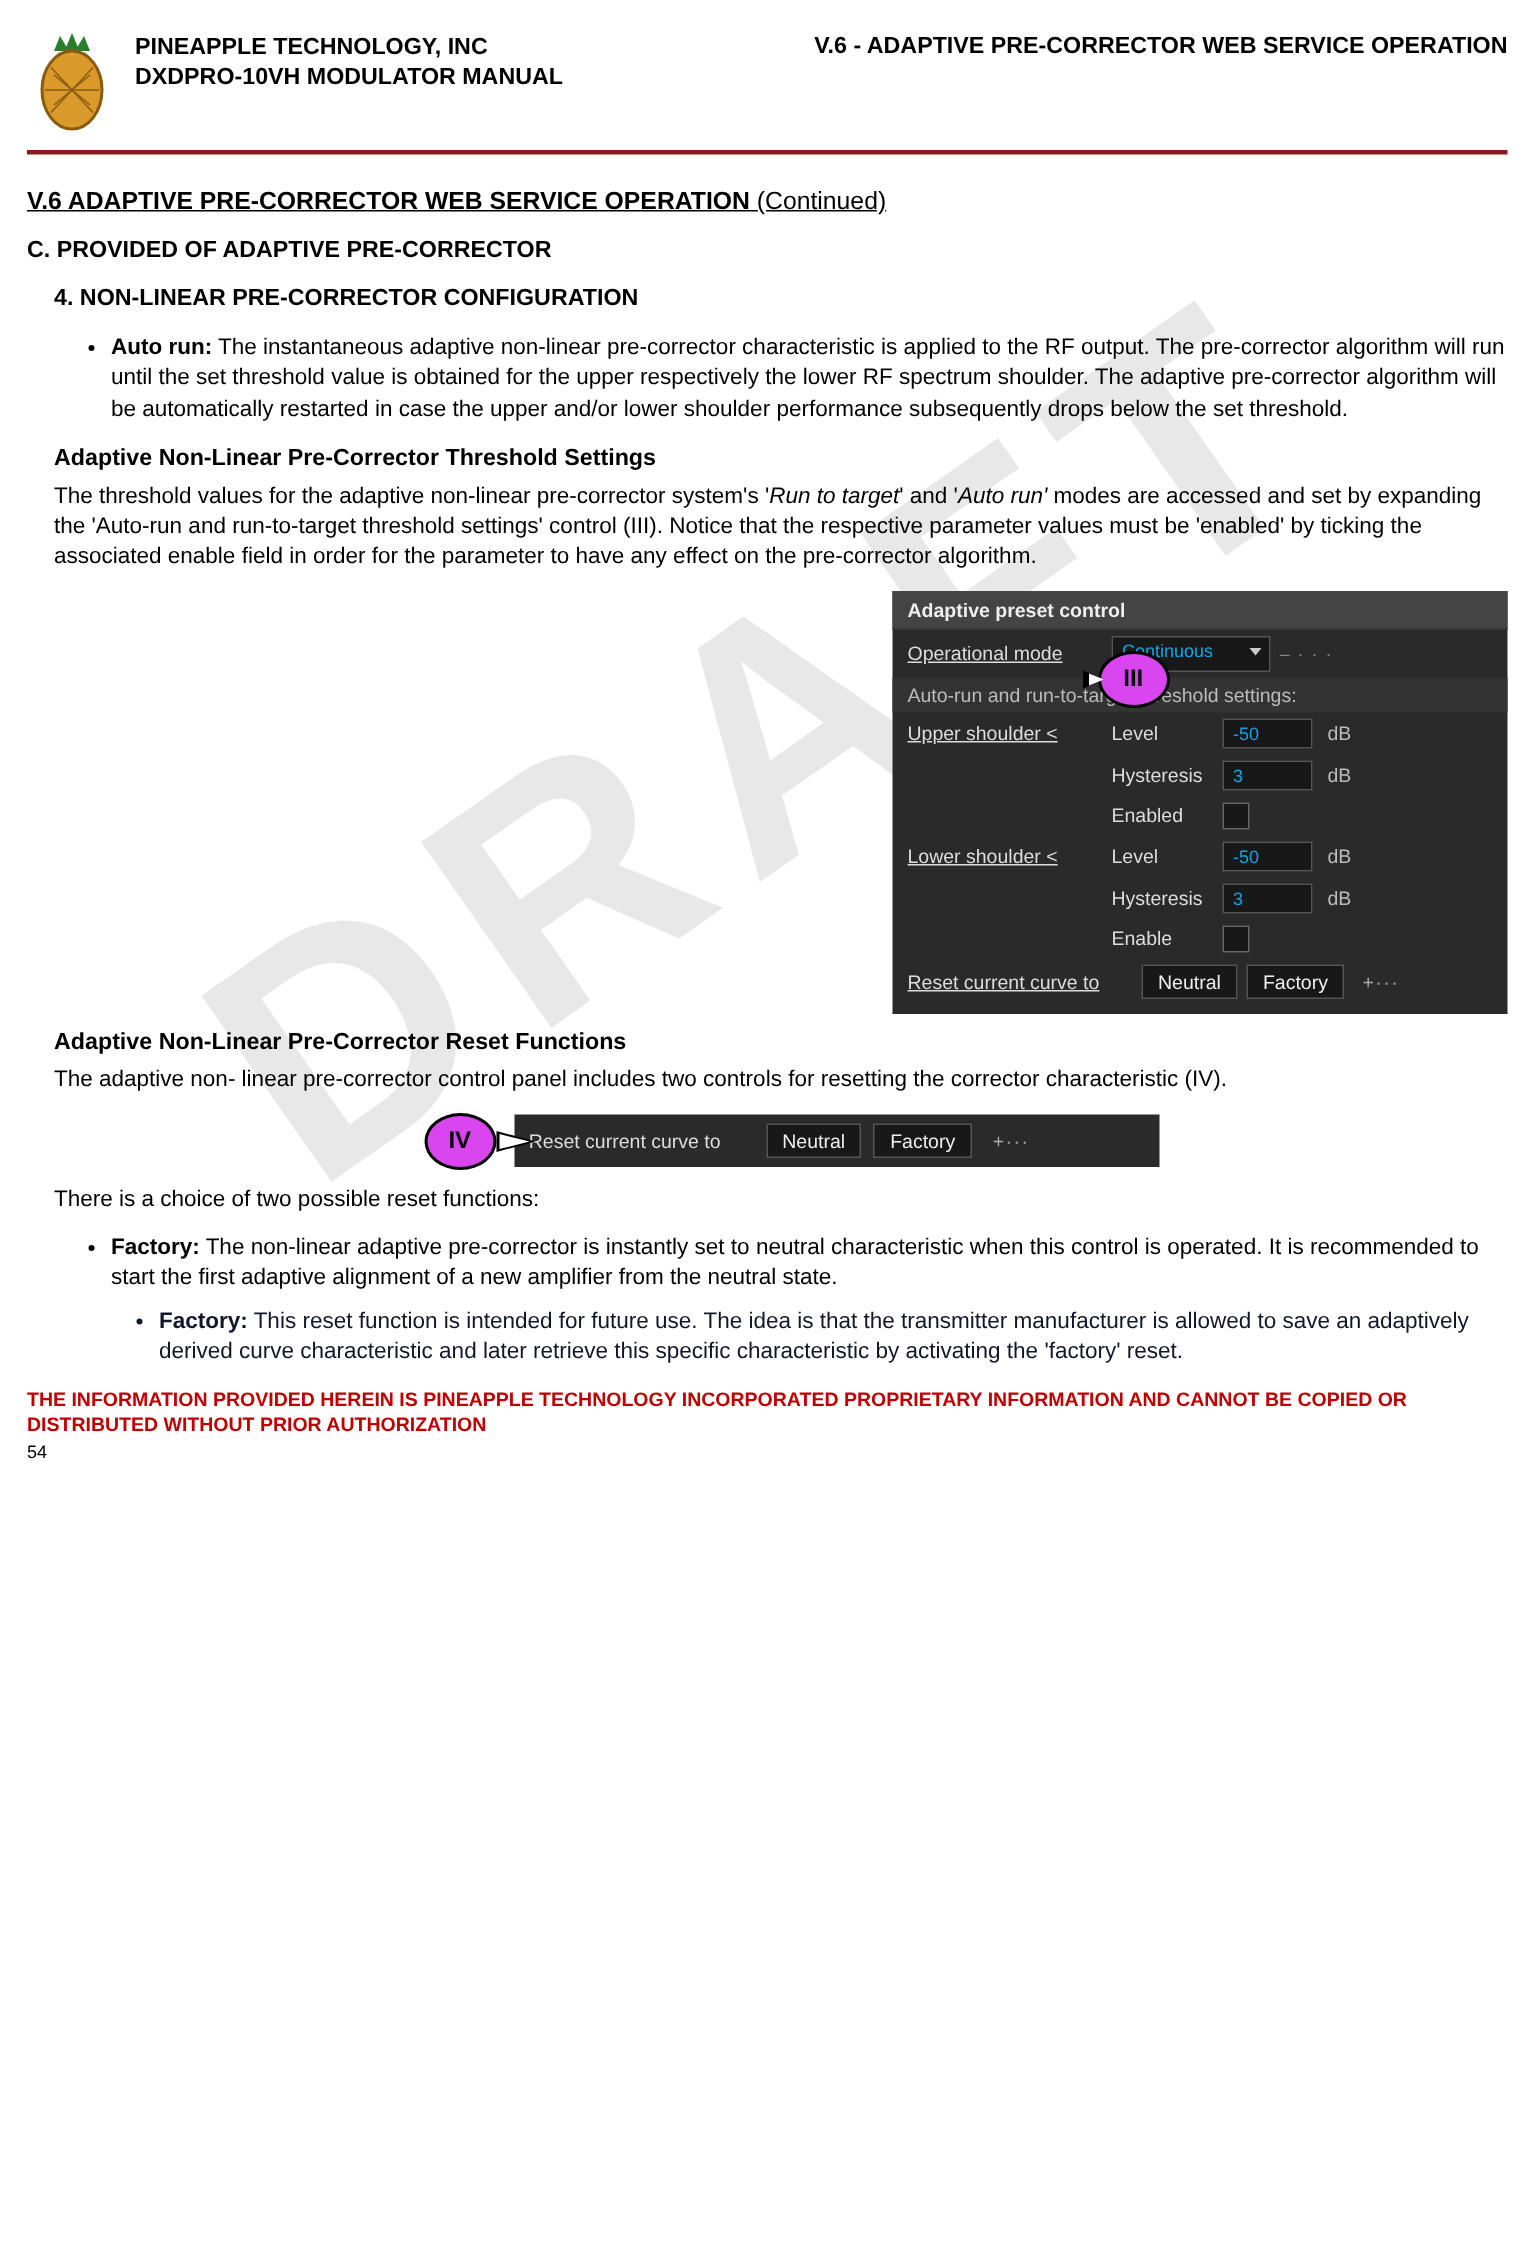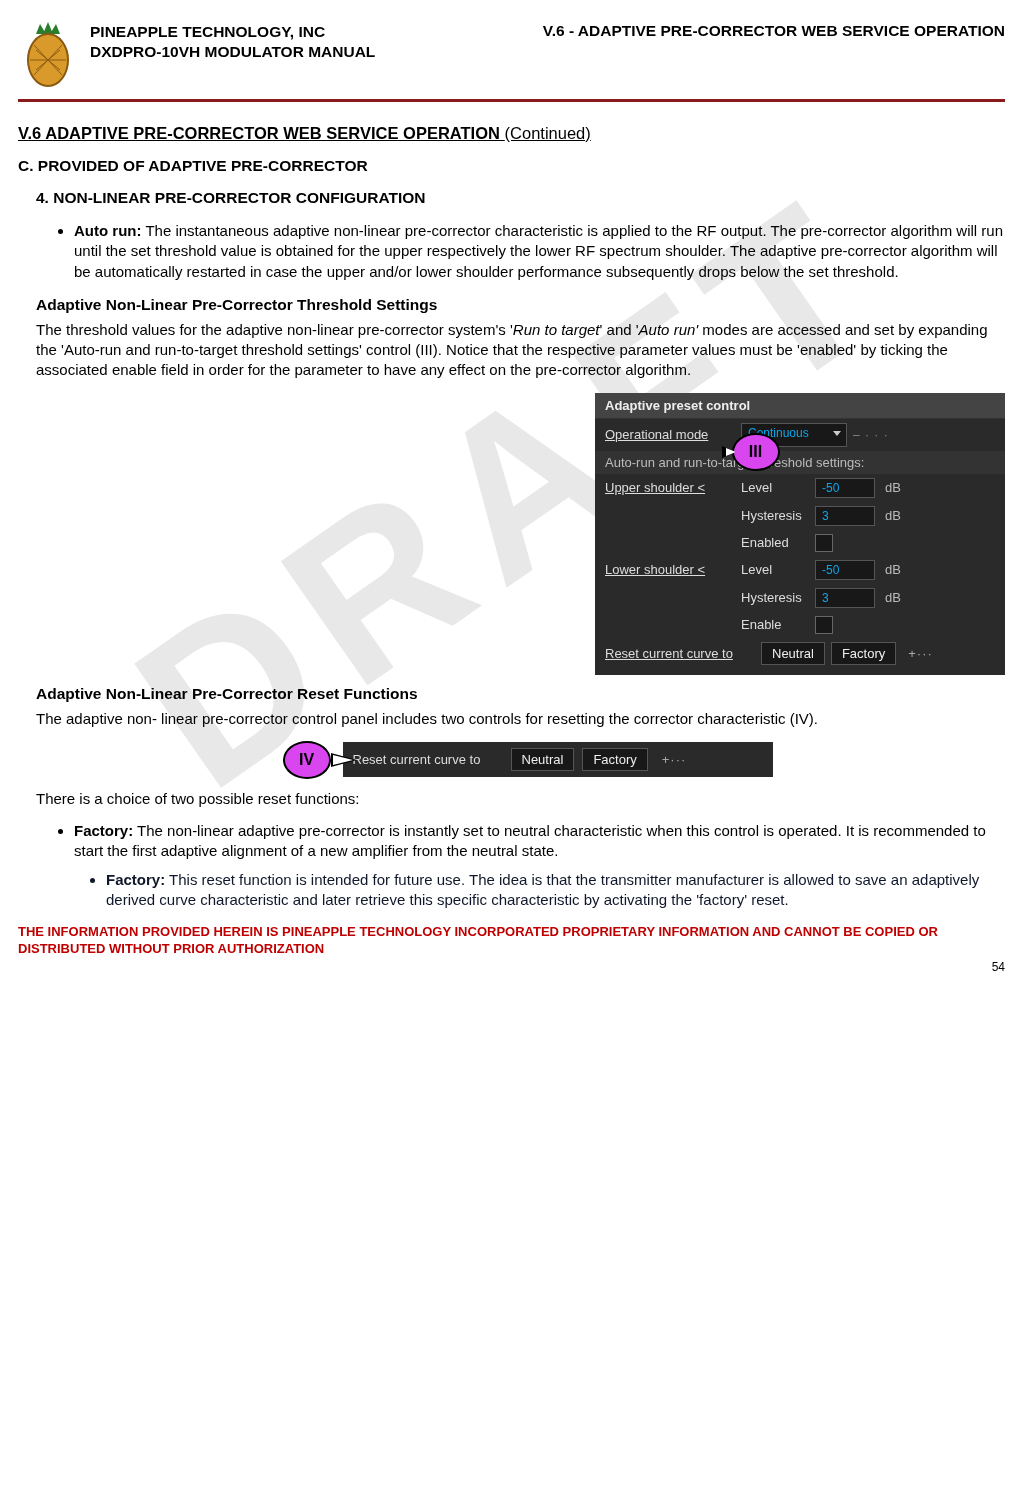--- a/index.html
+++ b/index.html
@@ -193,21 +193,21 @@
     gap: 8px;
   }
   .footer-red {
     color: #c00000;
     font-weight: bold;
     font-size: 13px;
     text-align: left;
     margin-top: 14px;
     line-height: 1.3;
   }
-  .page-num { text-align: right; font-size: 12px; margin-top: 2px; }
+  .page-num { text-align: left; font-size: 12px; margin-top: 2px; }
   .grey-text { color: #0f172a; margin-left: 32px; }
   .callout3-holder {
     position: absolute;
     left: calc(50% + 220px);
     top: 40px;
     display:flex;
     align-items:center;
   }
   .tail-to-left {
     border-top: 6px solid transparent;

